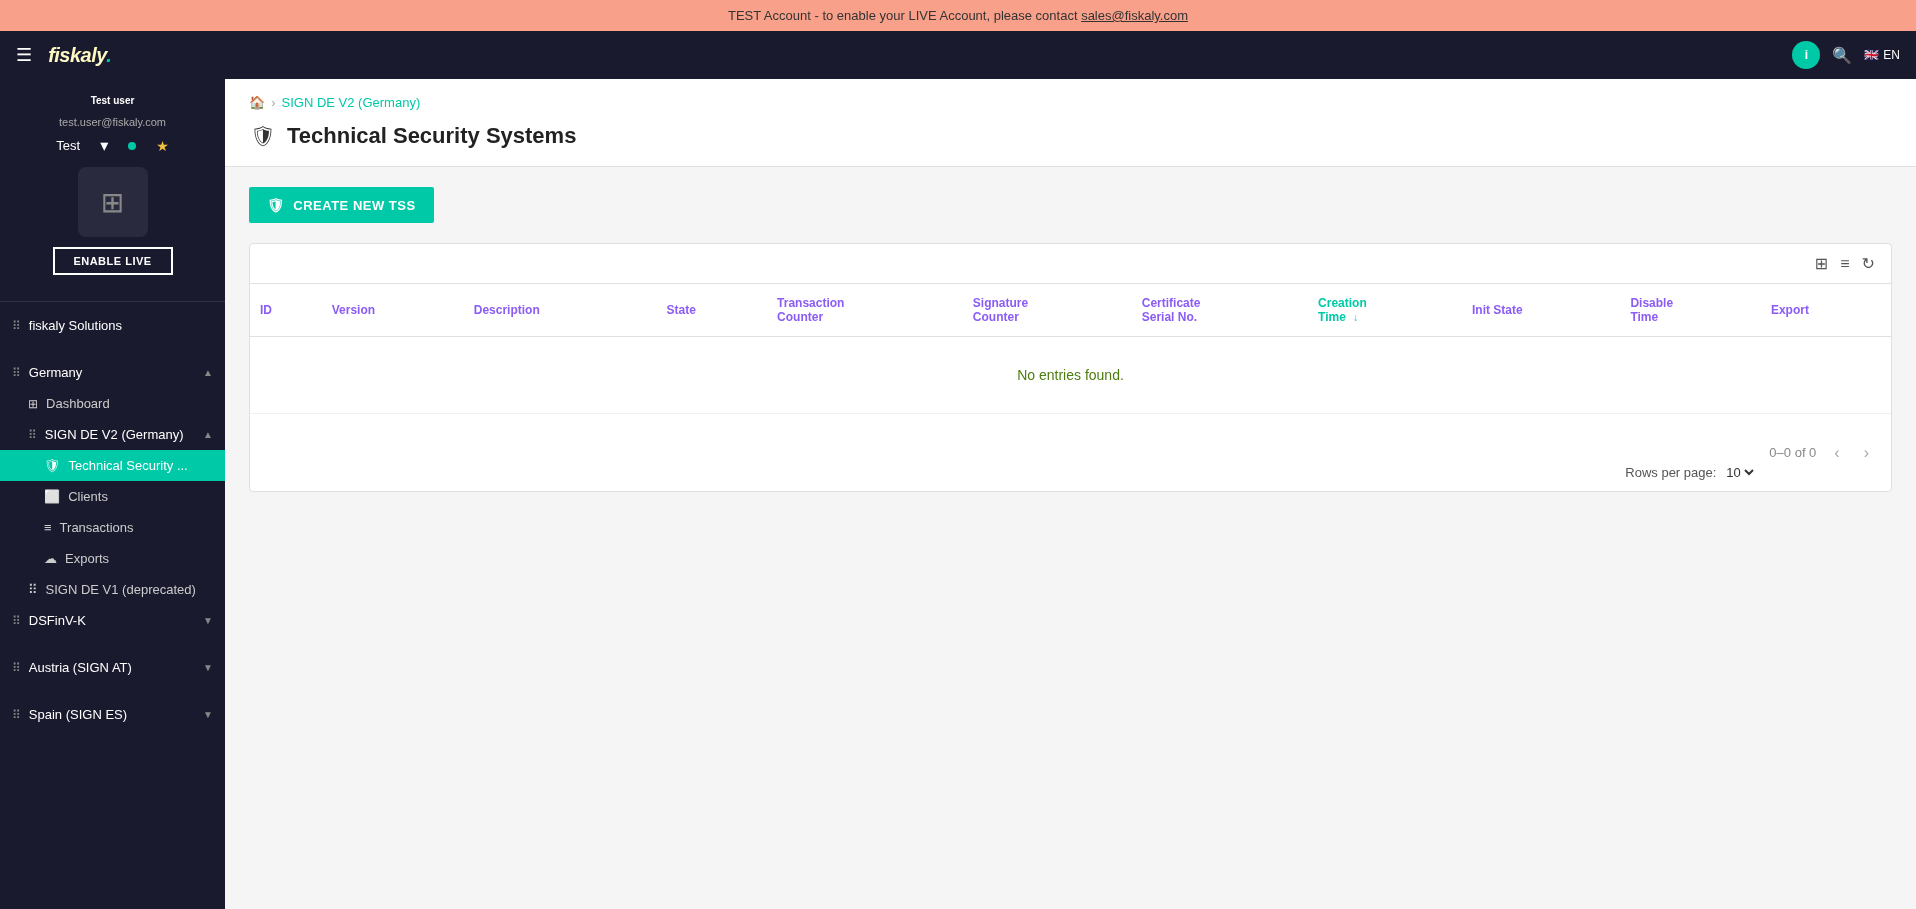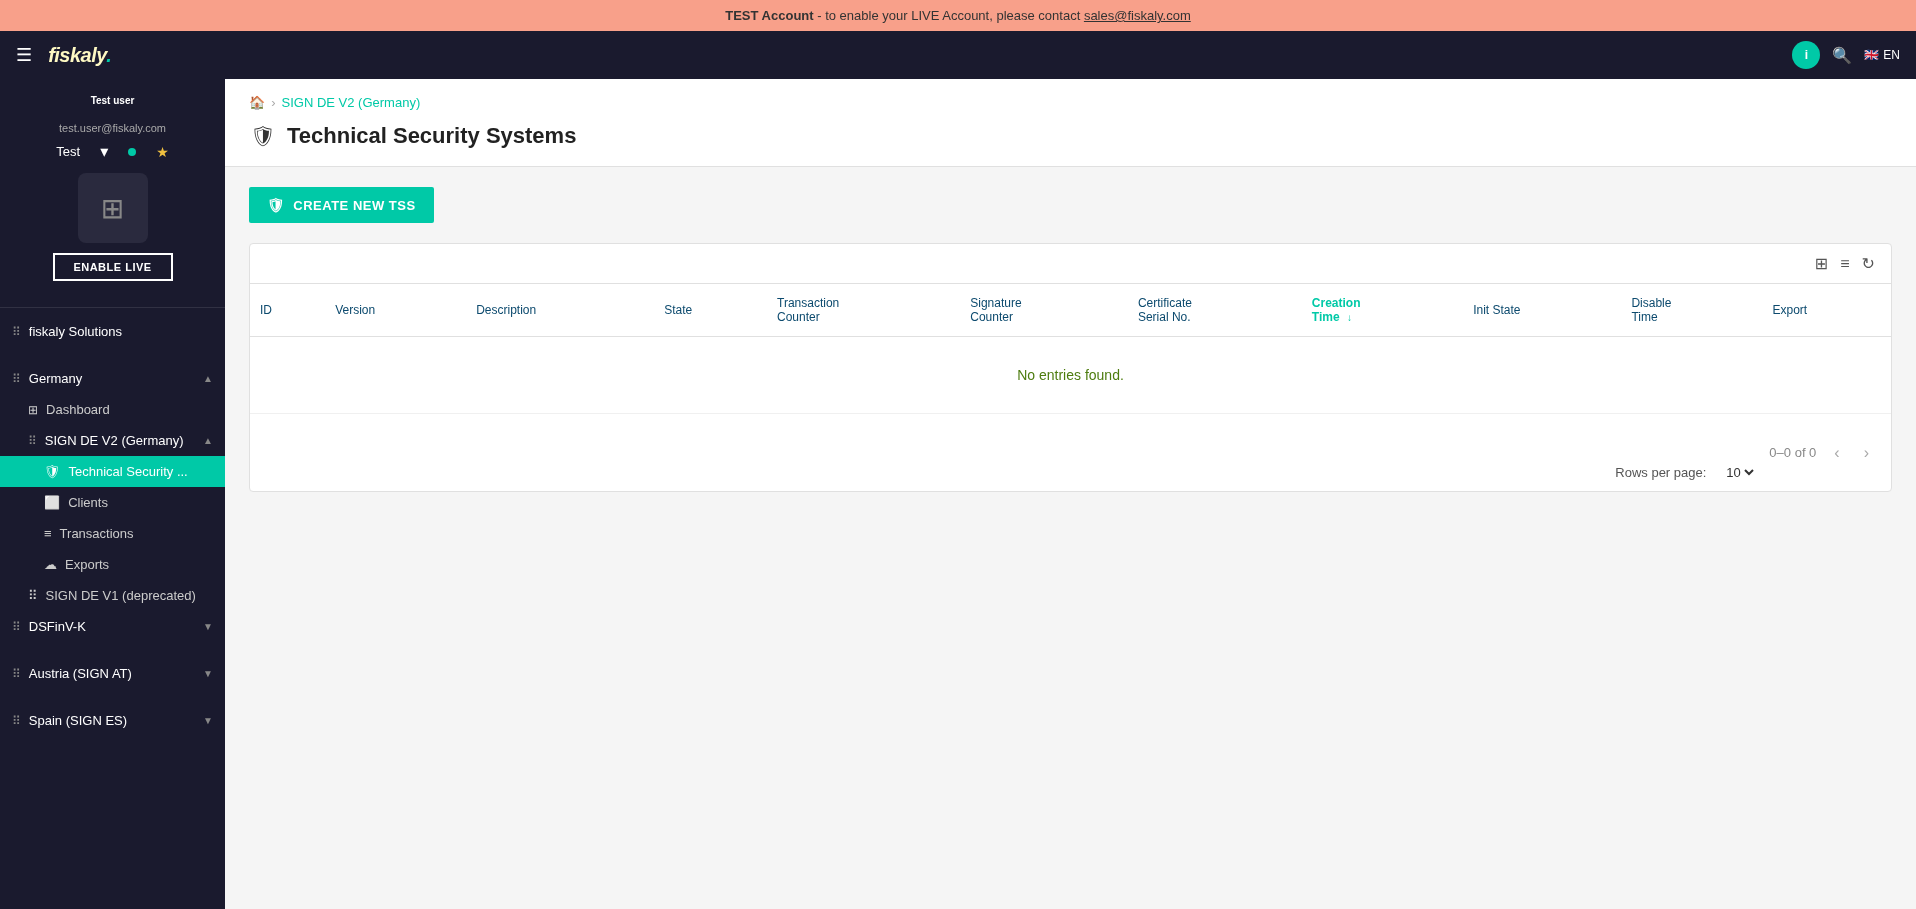--- a/index.html
+++ b/index.html
@@ -9,21 +9,21 @@
     .top-banner {
       background: #f8a08a;
       color: #333;
       text-align: center;
       padding: 8px 16px;
       font-size: 13px;
       flex-shrink: 0;
       position: relative;
       z-index: 10;
     }
-    .top-banner strong { font-weight: 700; }
+    .top-banner strong { font-weight: 400; }
     .top-banner a { color: #333; text-decoration: underline; }
 
     
     .top-nav {
       background: #1a1a2e;
       display: flex;
       align-items: center;
       padding: 0 16px;
       height: 48px;
       flex-shrink: 0;
@@ -60,21 +60,21 @@
       flex-shrink: 0;
       display: flex;
       flex-direction: column;
     }
     .sidebar-user {
       padding: 16px;
       text-align: center;
       border-bottom: 1px solid rgba(255,255,255,0.1);
     }
     .sidebar-user .username { font-size: 10px; font-weight: 600; color: white; }
-    .sidebar-user .email { font-size: 11px; color: #aaa; margin-top: 16px; }
+    .sidebar-user .email { font-size: 11px; color: #aaa; margin-top: 10px; }
     .sidebar-user .org-row { display: flex; align-items: center; justify-content: center; gap: 20px; margin-top: 8px; font-size: 13px; color: white; }
     .org-row .dot { width: 8px; height: 8px; border-radius: 50%; background: #00c9a7; }
     .org-row .star { color: #f0c040; font-size: 14px; }
     .sidebar-avatar {
       width: 70px; height: 70px;
       background: #2a2a3e;
       border-radius: 8px;
       display: flex; align-items: center; justify-content: center;
       margin: 12px auto 4px;
       font-size: 28px; color: #888;
@@ -215,22 +215,22 @@
     .table-container { overflow-x: auto; }
     table {
       width: 100%;
       border-collapse: collapse;
       font-size: 13px;
     }
     thead th {
       padding: 12px 10px;
       text-align: left;
       font-size: 12px;
-      color: #0c4a6e;
-      font-weight: 400;
+      color: #8b5cf6;
+      font-weight: 700;
       border-bottom: 1px solid #e0e0e0;
       white-space: nowrap;
     }
     thead th.active-sort { color: #00c9a7; font-weight: 700; }
     .sort-arrow { margin-left: 4px; font-size: 10px; }
     tbody tr td {
       padding: 12px 10px;
       color: #555;
       border-bottom: 1px solid #f0f0f0;
     }
@@ -242,21 +242,21 @@
     }
     .table-footer {
       display: flex;
       align-items: center;
       justify-content: flex-end;
       padding: 10px 16px;
       gap: 12px;
       font-size: 13px;
       color: #555;
     }
-    .rows-per-page { display: flex; align-items: center; gap: 16px; margin-top: 40px; }
+    .rows-per-page { display: flex; align-items: center; gap: 6px; margin-top: 40px; }
     .rows-select {
       border: none;
       background: transparent;
       color: #333;
       font-size: 13px;
       cursor: pointer;
     }
     .pagination-info { color: #888; }
     .pagination-btn {
       background: none;

